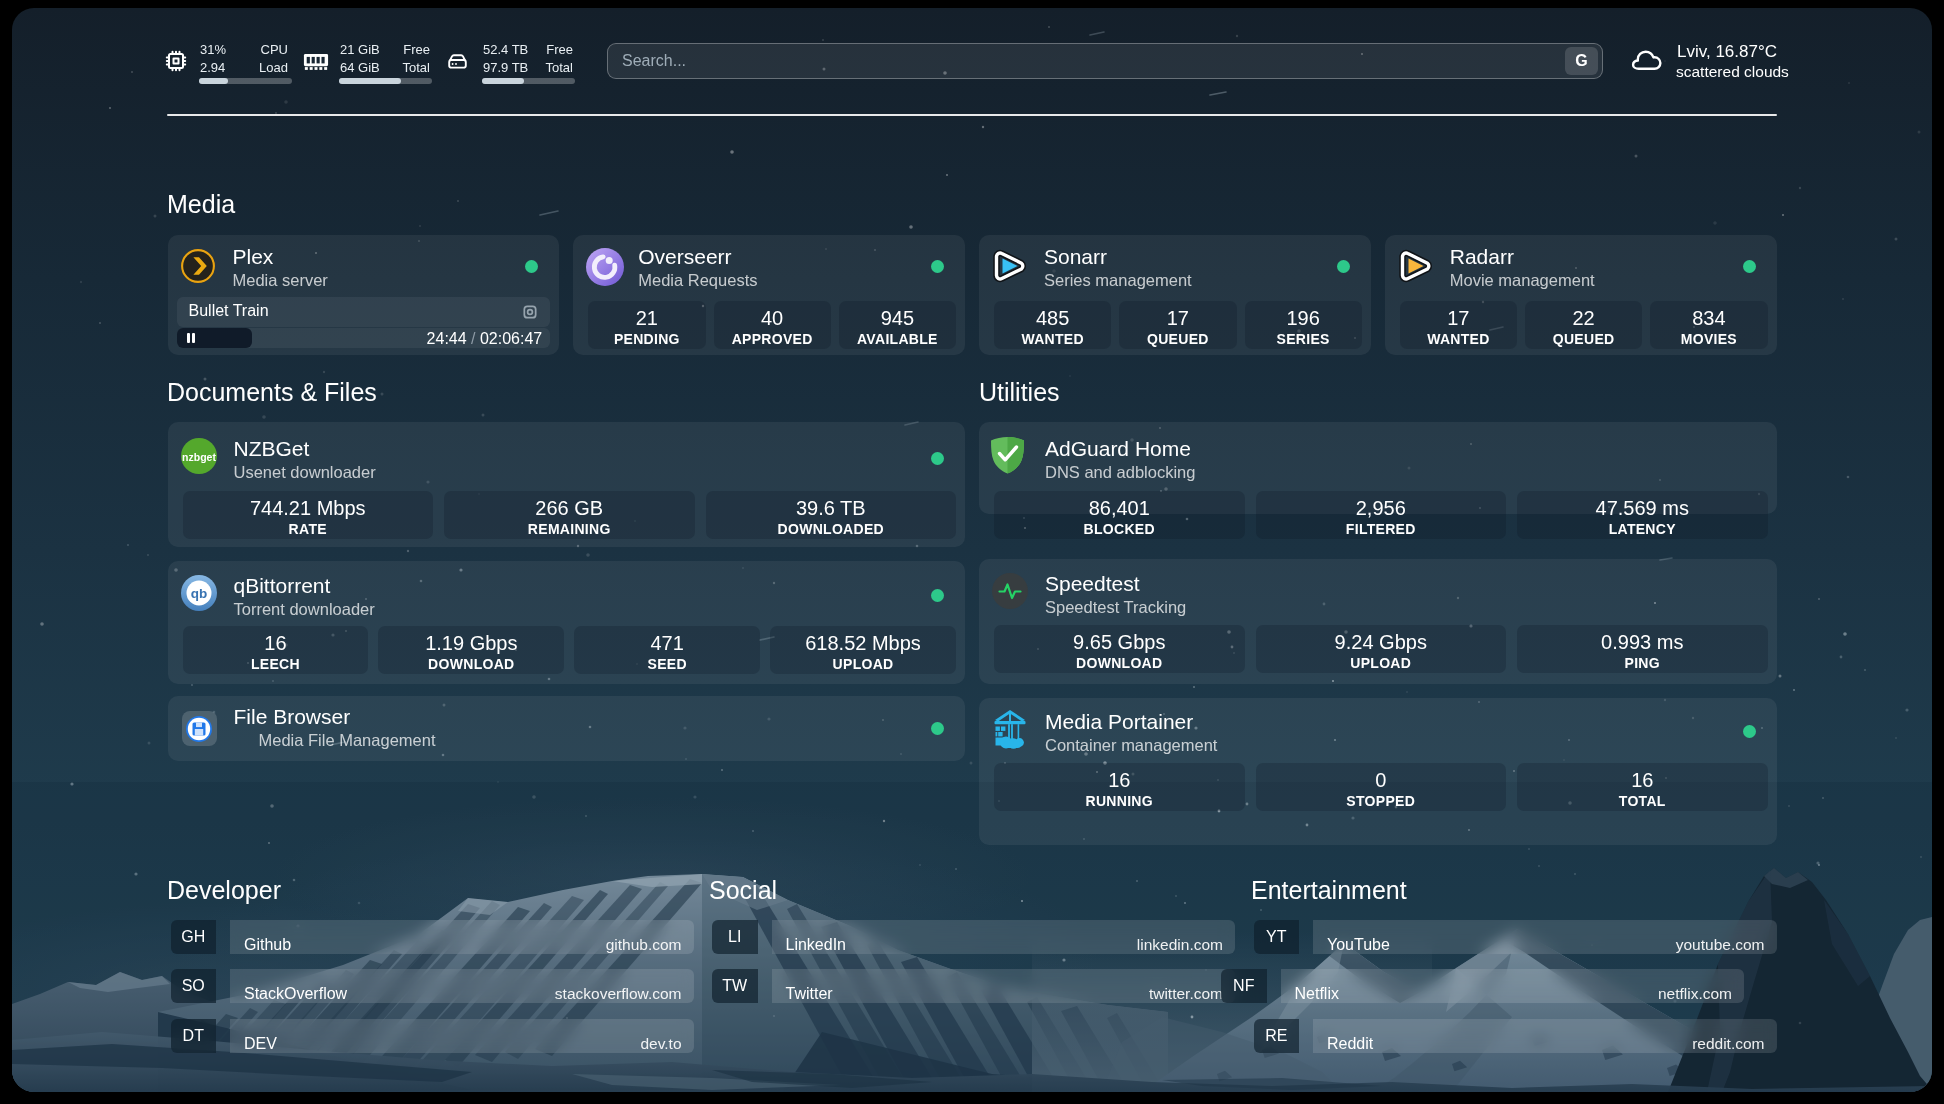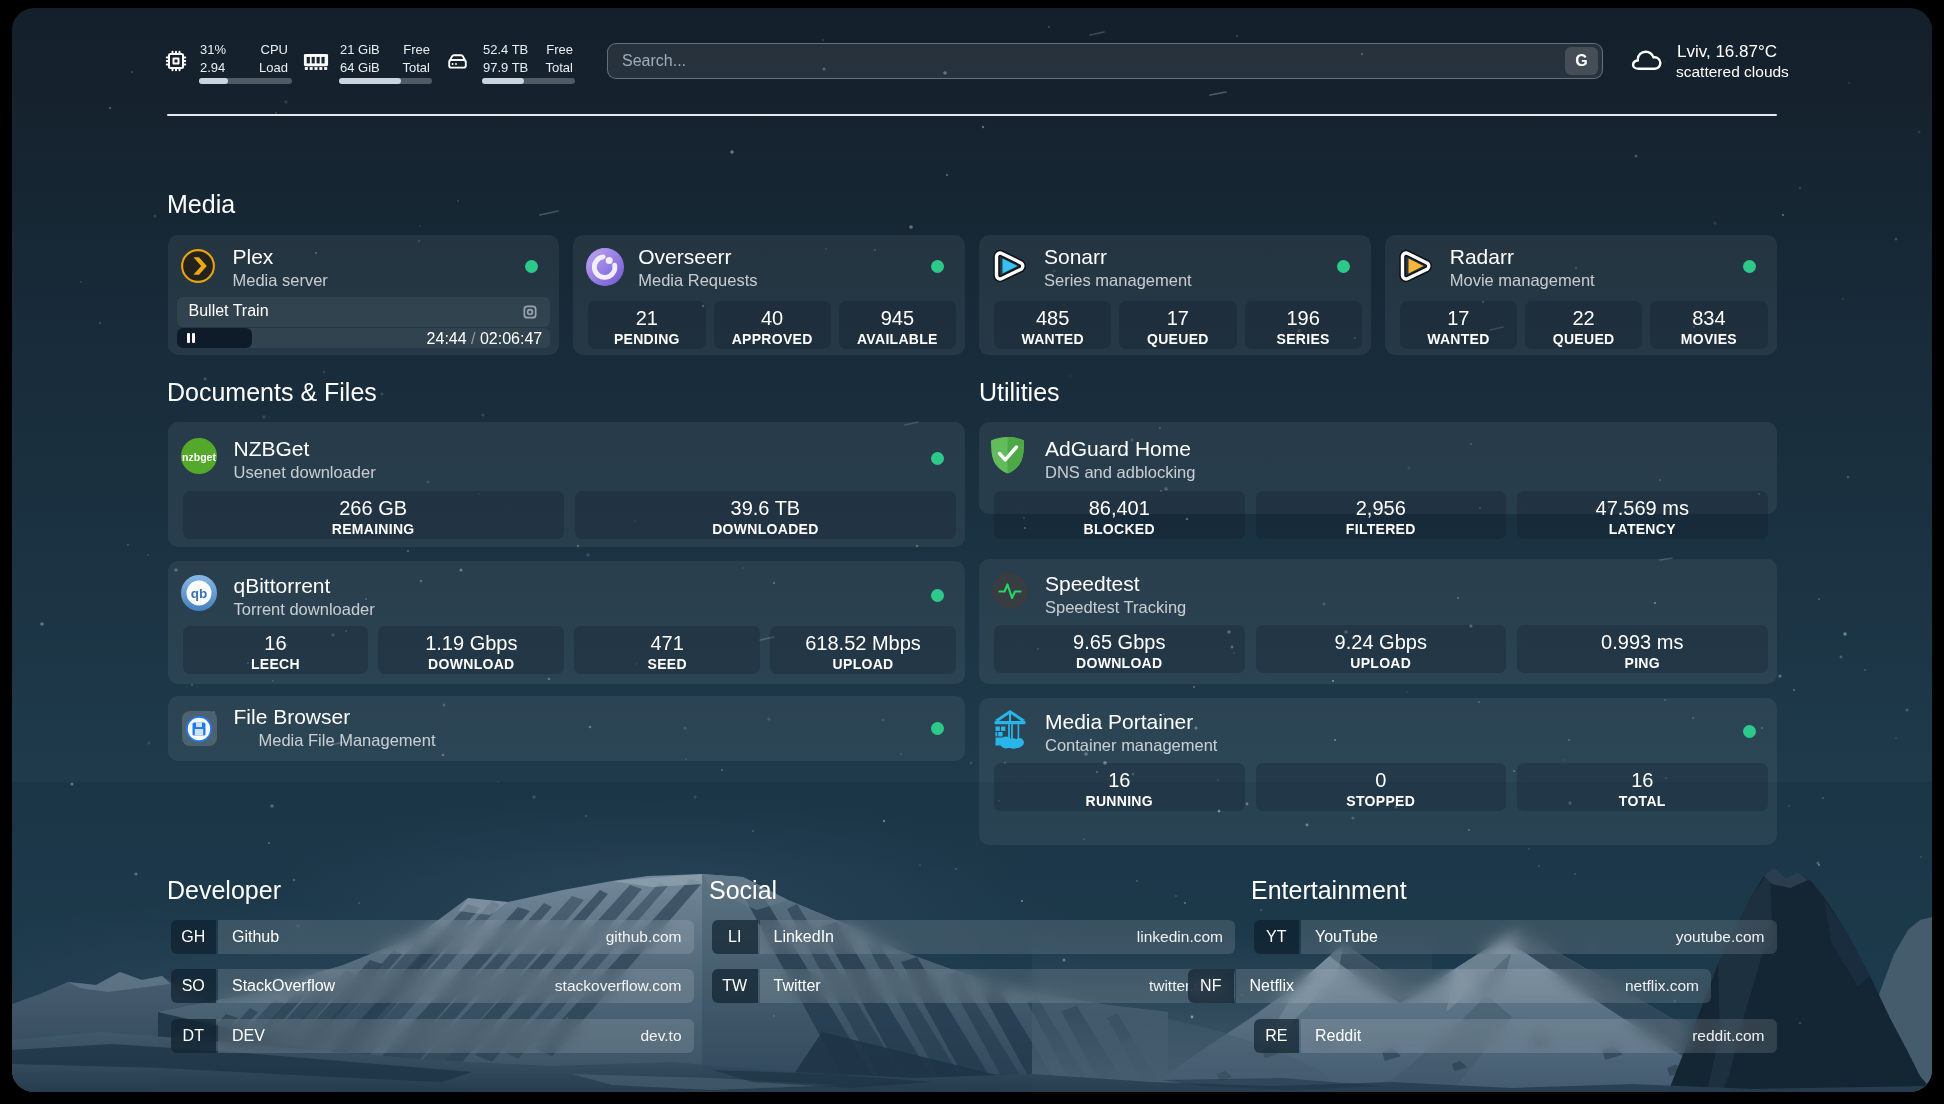--- a/index.html
+++ b/index.html
@@ -24,22 +24,22 @@
 .h { position:absolute; font-size:25px; color:#fff; font-weight:500; white-space:nowrap; }
 
 .mcol { position:absolute; color:#e9eff3; font-size:13px; line-height:18px; white-space:nowrap; }
 .mcol.r { text-align:right; }
 .mbar { position:absolute; height:6px; border-radius:3.5px; background:rgba(255,255,255,.26); }
 .mbar i { display:block; height:100%; border-radius:3px; background:#c9d4dc; }
 
 .bm { position:absolute; height:34px; width:523px; display:flex; }
 .bm .ab { width:45.5px; background:rgba(13,30,43,.66); backdrop-filter:blur(7px); border-radius:6px 0 0 6px; color:#fff; font-size:16px;
   display:flex; align-items:center; justify-content:center; flex:none; }
-.bm .bd { flex:1; margin-left:2px; background:rgba(255,255,255,.13); backdrop-filter:blur(7px); border-radius:0 6px 6px 0;
-  display:flex; align-items:center; color:#fff; font-size:16px; }
+.bm .bd { flex:1; margin-left:14px; background:rgba(255,255,255,.13); backdrop-filter:blur(7px); border-radius:0 6px 6px 0;
+  display:flex; align-items:flex-end; color:#fff; font-size:16px; }
 .bm .nm { margin-left:14px; }
 .bm .dm { margin-left:auto; margin-right:12px; font-size:15.5px; color:rgba(255,255,255,.92); }
 </style>
 </head>
 <body>
 <div class="screen">
   <div class="page">
     <div class="glow"></div>
 
     <div class="abs" id="mountains" style="left:12px; top:782px; width:1920px; height:310px;">
@@ -543,20 +543,24 @@
       <div class="card" style="left:167.5px;top:421.5px;width:797.5px;height:125.5px;">
         <svg class="abs" style="left:13px;top:16px" width="36" height="36" viewBox="0 0 36 36">
           <circle cx="18" cy="18" r="18" fill="#54a82c"></circle>
           <text x="18" y="22.5" font-size="10.5" font-weight="bold" fill="#fff" text-anchor="middle" font-family="Liberation Sans, sans-serif">nzbget</text>
         </svg>
         <div class="ttl" style="left:66px;top:15px;">NZBGet</div>
         <div class="sub" style="left:66px;top:41px;">Usenet downloader</div>
         <div class="dot" style="right:21px;top:30px;"></div>
         <div class="stats" style="top:67px;gap:11px;">
           <div class="stat">
+              <div class="v">744.21 Mbps</div>
+              <div class="l">RATE</div>
+            </div>
+          <div class="stat">
               <div class="v">266 GB</div>
               <div class="l">REMAINING</div>
             </div>
           <div class="stat">
               <div class="v">39.6 TB</div>
               <div class="l">DOWNLOADED</div>
             </div>
         </div>
       </div>
 
@@ -738,21 +742,21 @@
           </div>
         </div>
 
       <div class="bm" style="left:1253.5px;top:920px;">
           <div class="ab">YT</div>
           <div class="bd">
             <span class="nm">YouTube</span>
             <span class="dm">youtube.com</span>
           </div>
         </div>
-      <div class="bm" style="left:1188px;top:969.4px;border-radius:11px;">
+      <div class="bm" style="left:1221px;top:969.4px;border-radius:11px;">
           <div class="ab">NF</div>
           <div class="bd">
             <span class="nm">Netflix</span>
             <span class="dm">netflix.com</span>
           </div>
         </div>
       <div class="bm" style="left:1253.5px;top:1018.8px;">
           <div class="ab">RE</div>
           <div class="bd">
             <span class="nm">Reddit</span>

